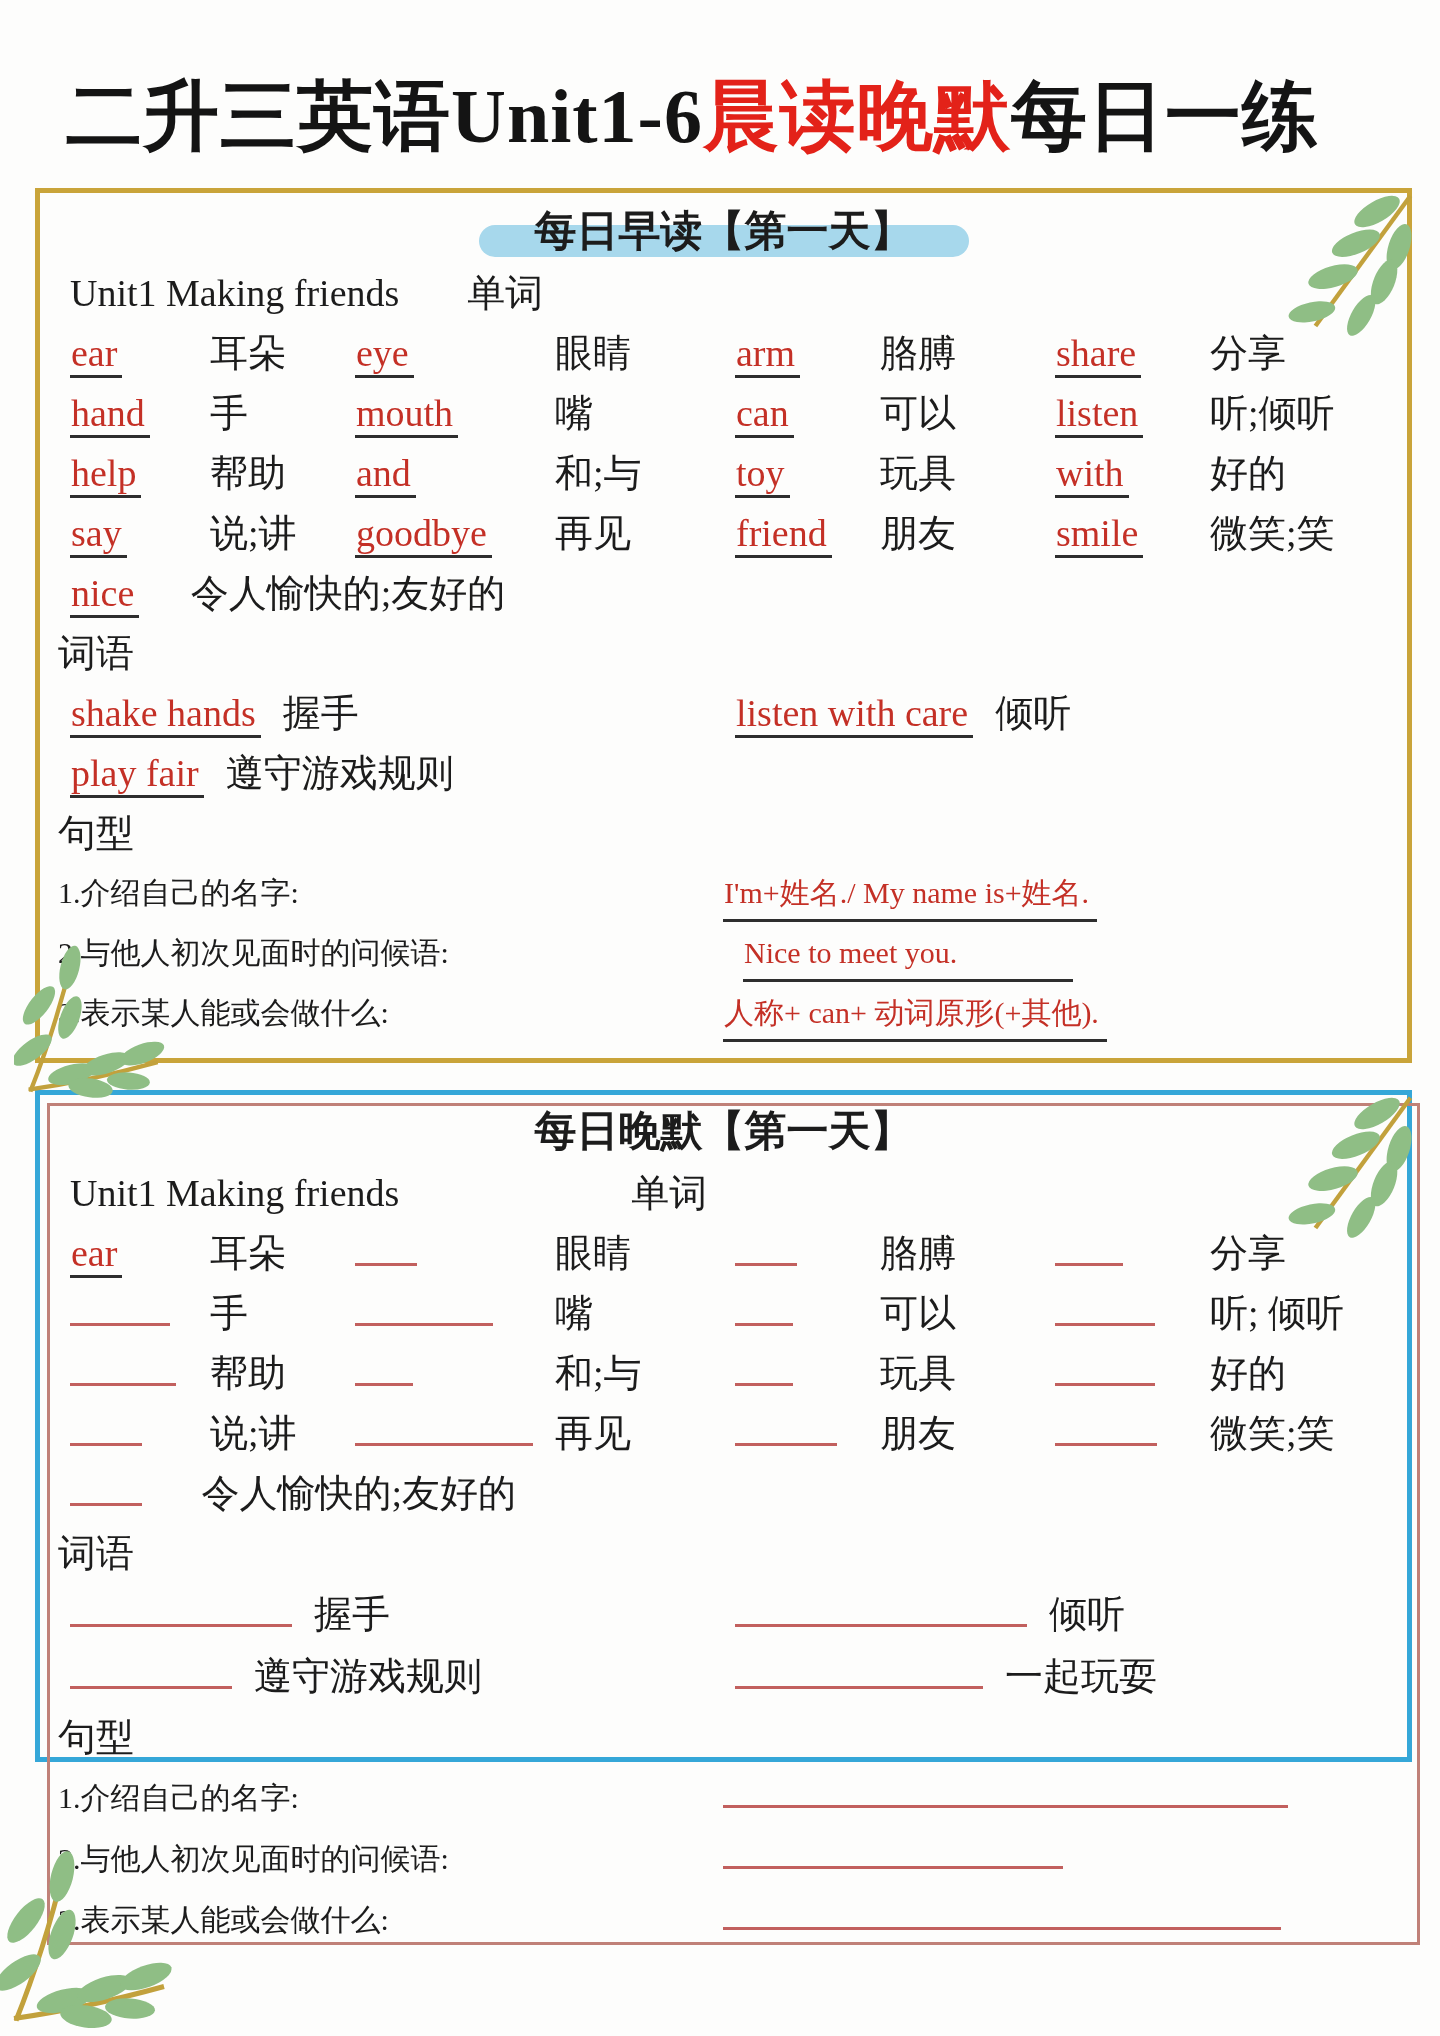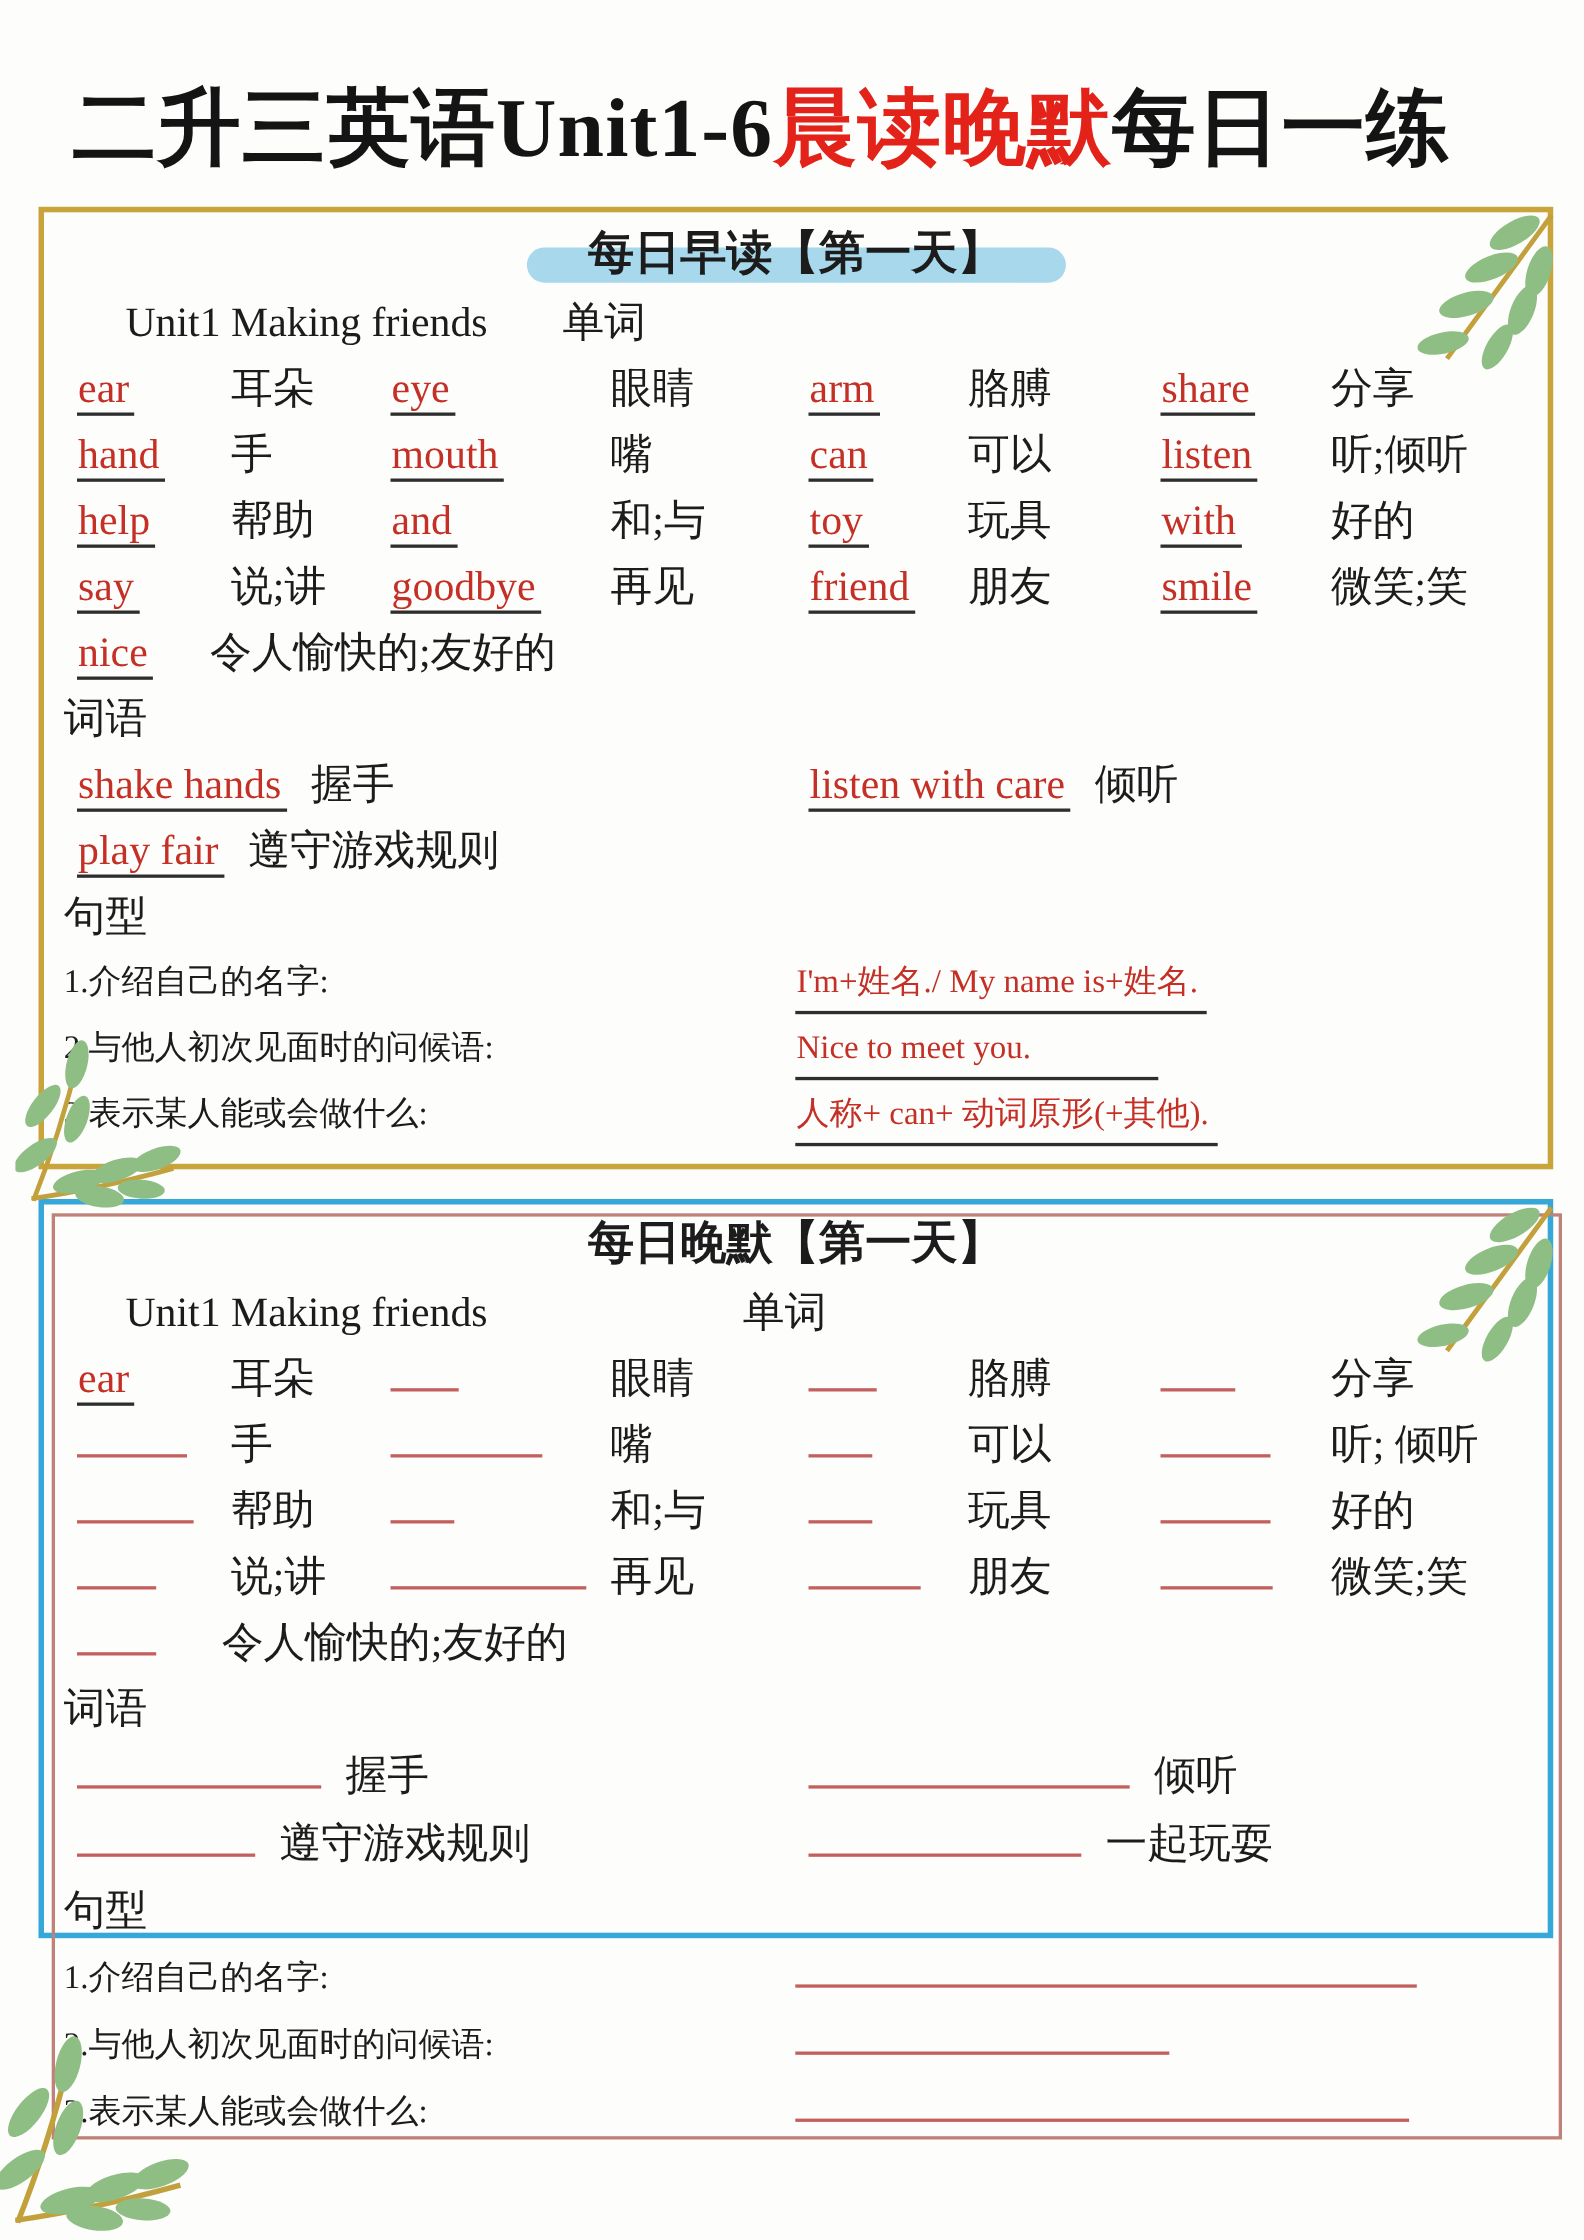--- a/index.html
+++ b/index.html
@@ -33,21 +33,21 @@
   .inner-frame{
     position:absolute;left:7px;top:8px;width:1373px;height:842px;
     border:3px solid var(--inner-pink);pointer-events:none;
   }
   .box-header{position:relative;text-align:center;font-size:42px;font-weight:700;line-height:64px;z-index:1;}
   .box-header .hl-pill{
     position:absolute;left:50%;transform:translateX(-50%);top:26px;width:490px;height:32px;
     background:var(--highlight-blue);border-radius:18px;z-index:-1;
   }
   .line{font-size:38px;line-height:60px;white-space:nowrap;position:relative;z-index:1;}
-  .unit-line{display:flex;margin-left:44px;}
+  .unit-line{display:flex;}
   .words-label-m{margin-left:68px;}
   .words-label-e{margin-left:232px;}
   .word-grid{
     display:grid;grid-template-columns:140px 145px 200px 180px 145px 175px 155px auto;
     font-size:38px;line-height:60px;position:relative;z-index:1;
   }
   .phrase-grid{display:grid;grid-template-columns:665px auto;font-size:38px;line-height:60px;position:relative;z-index:1;}
   .sent-grid{display:grid;grid-template-columns:665px auto;font-size:30px;line-height:60px;margin-left:-12px;position:relative;z-index:1;}
   .en-word{color:var(--english-red);border-bottom:3px solid var(--underline);padding:0 5px 1px 1px;}
   .answer{color:var(--english-red);border-bottom:3px solid var(--underline);padding:0 8px 1px 1px;display:inline-block;line-height:50px;}
@@ -119,21 +119,21 @@
   <div class="phrase-grid" id="m-phrases">
       <span><span class="en-word">shake hands</span><span style="margin-left: 22px;">握手</span></span>
       <span><span class="en-word">listen with care</span><span style="margin-left: 22px;">倾听</span></span>
       <span><span class="en-word">play fair</span><span style="margin-left: 22px;">遵守游戏规则</span></span>
     </div>
   <div class="line" style="margin-left:-12px;">句型</div>
   <div class="sent-grid">
     <div>1.介绍自己的名字:</div>
     <div><span class="answer">I'm+姓名./ My name is+姓名.</span></div>
     <div>2.与他人初次见面时的问候语:</div>
-    <div><span class="answer" style="min-width:330px;">Nice to meet you.</span></div>
+    <div><span class="answer" style="min-width:330px;margin-left:20px;">Nice to meet you.</span></div>
     <div>3.表示某人能或会做什么:</div>
     <div><span class="answer">人称+ can+ 动词原形(+其他).</span></div>
   </div>
 </div>
 
 <div class="box box-evening">
   <div class="inner-frame"></div>
   <div class="box-header">
     <span>每日晚默【第一天】</span>
   </div>

